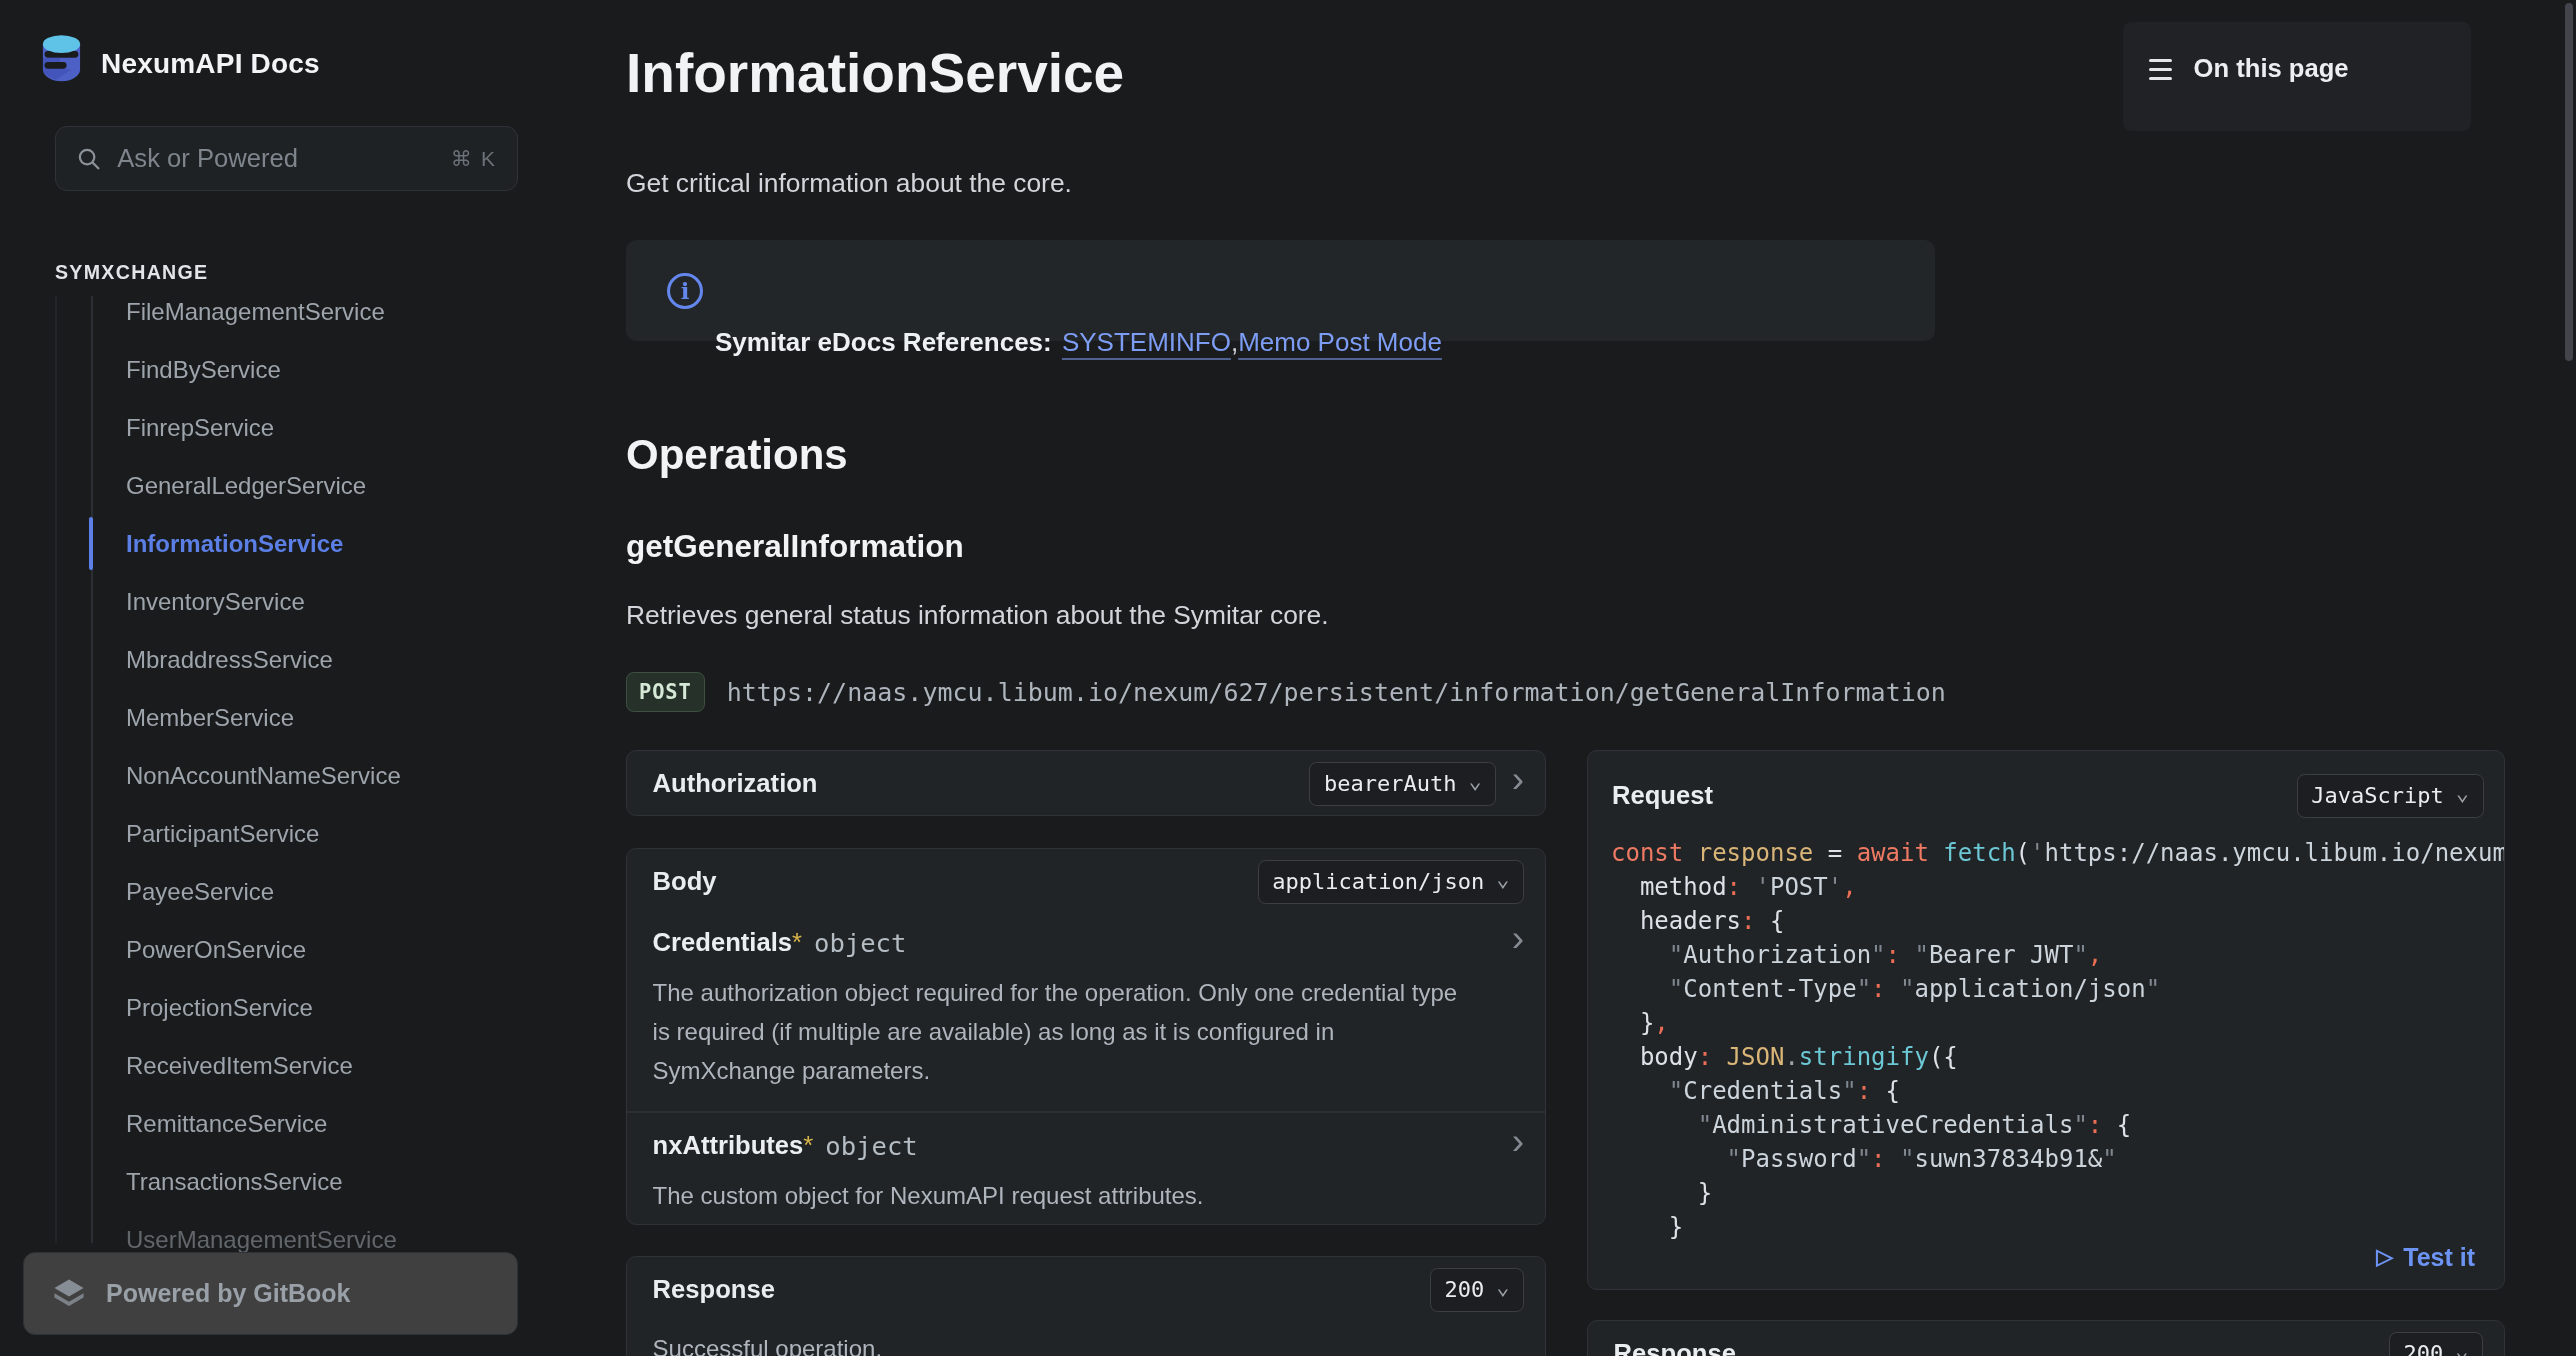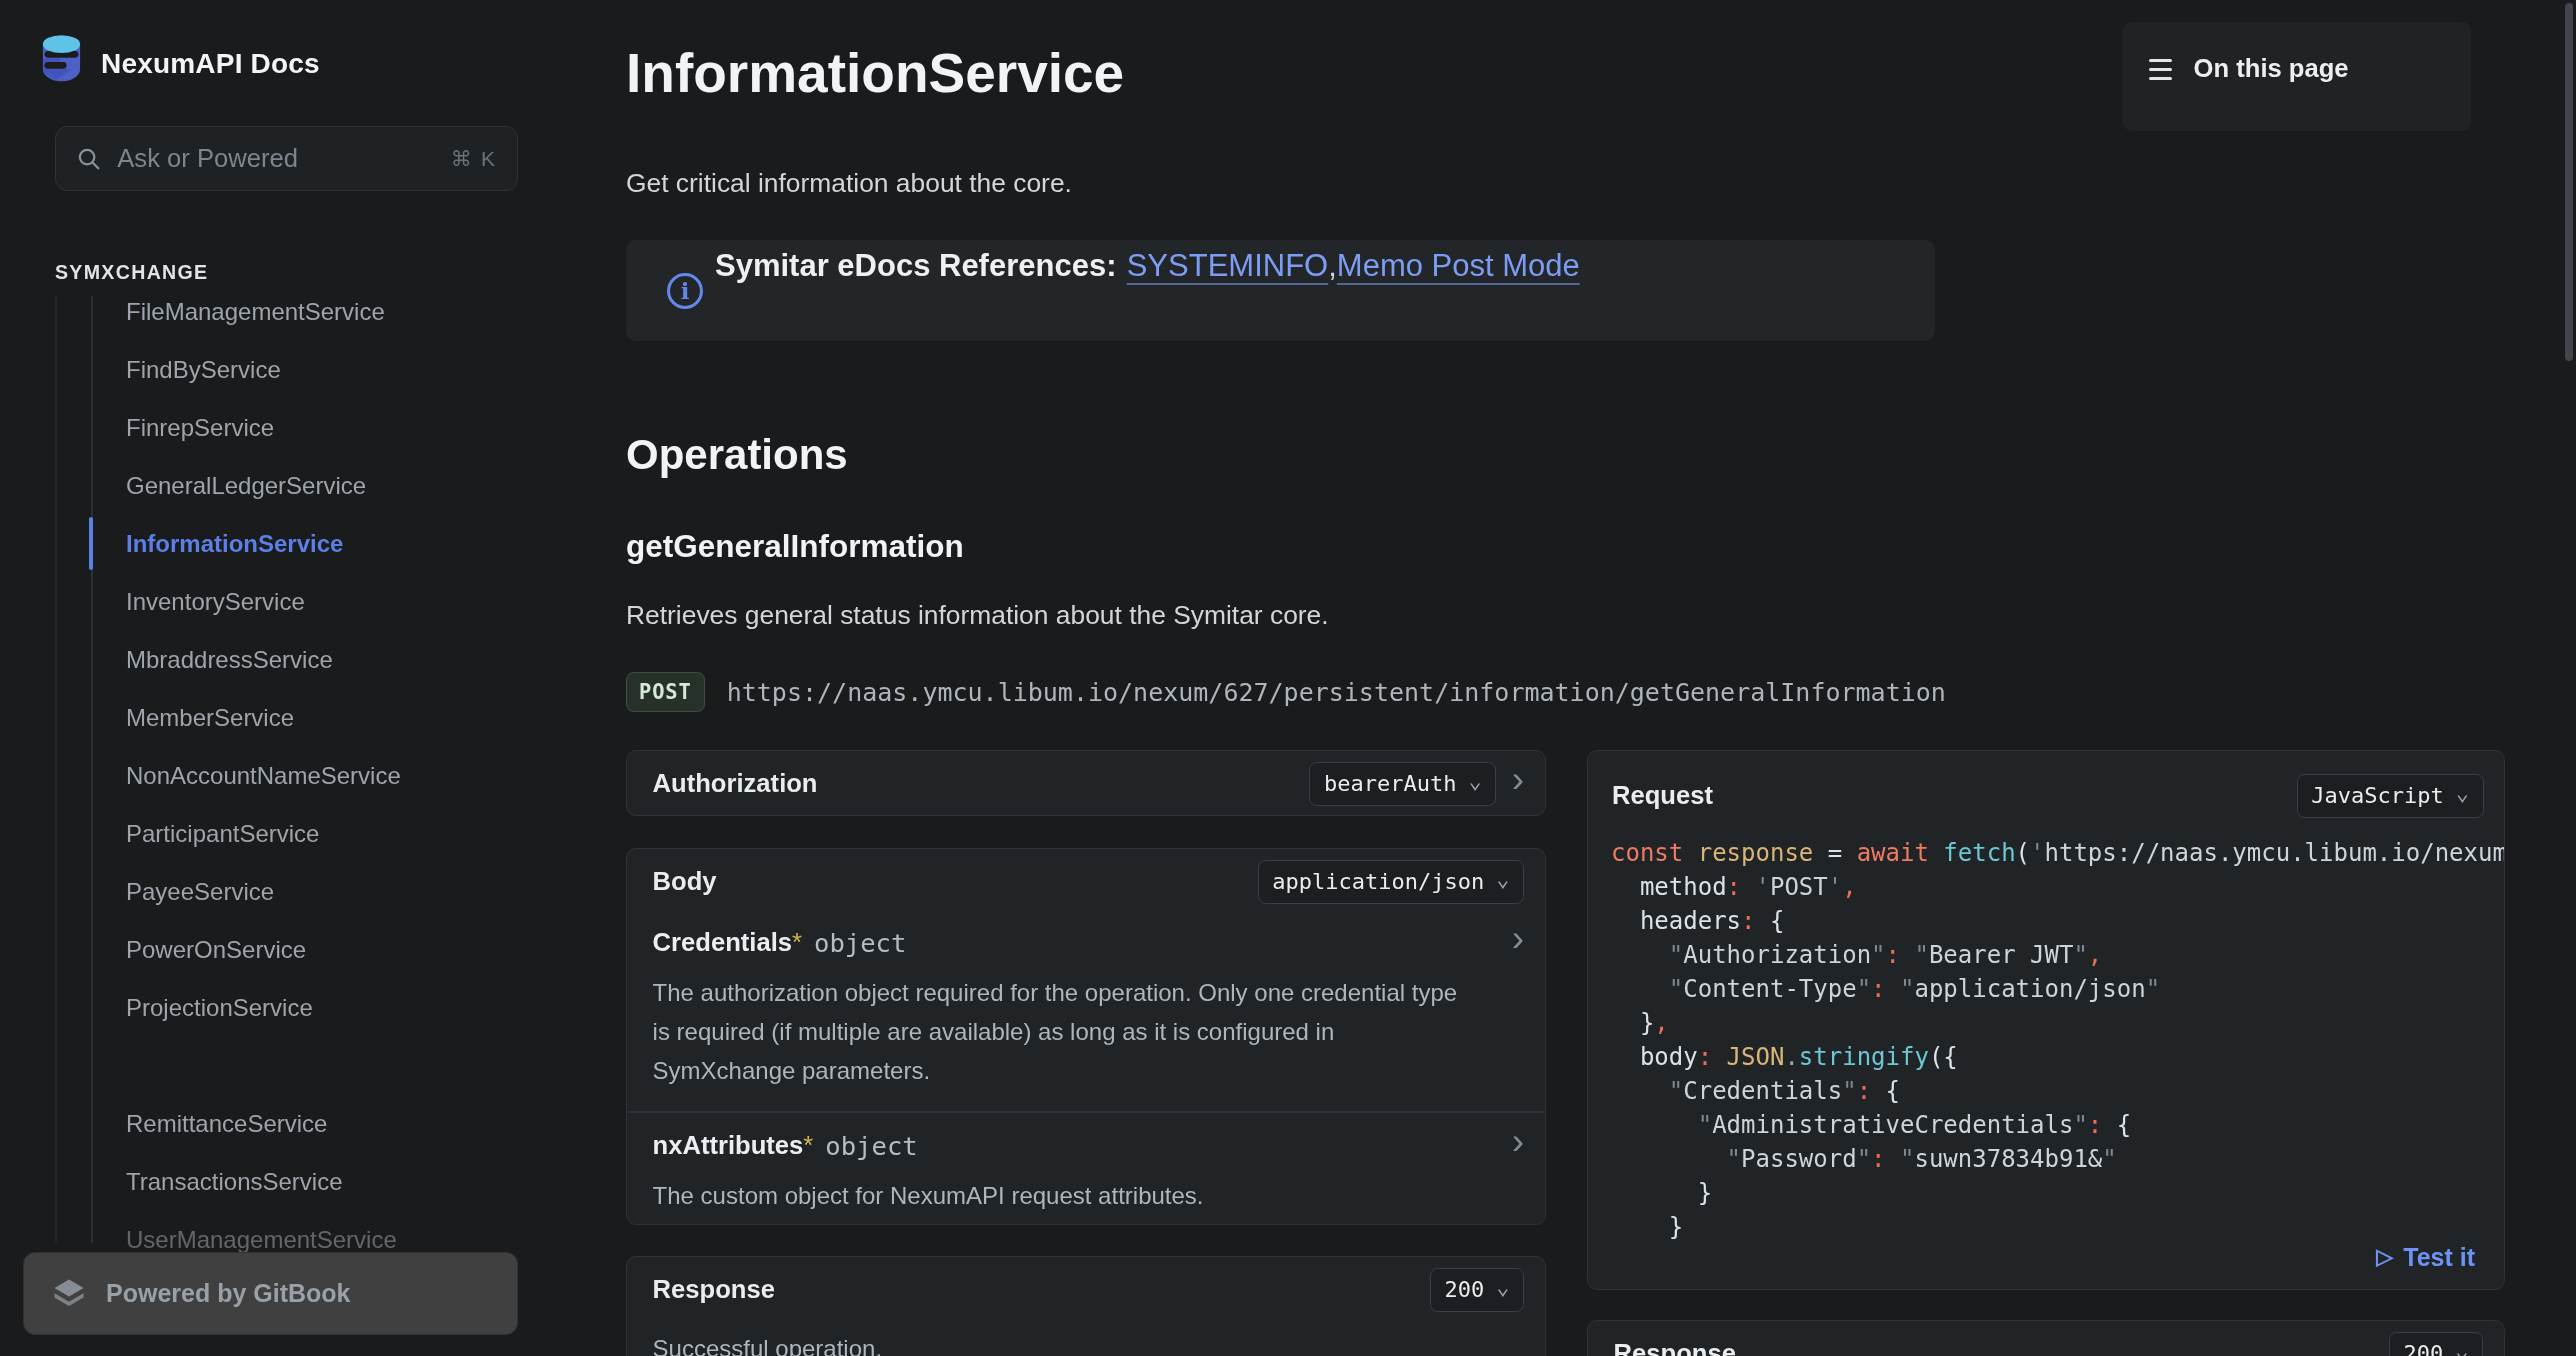--- a/index.html
+++ b/index.html
@@ -37,21 +37,21 @@
   .hamb { width:23px; margin-top:5.1px; }
   .hamb div { height:3px; background:#e4e7ea; margin-bottom:6px; border-radius:1.7px; }
   #toc-card .lbl { font-size:25.6px; font-weight:bold; color:#eceff2; margin-left:22px; }
   #scrollbar { position:absolute; right:2.6px; top:3.4px; width:8.5px; height:358px; background:#42464c; border-radius:4.3px; }
 
   
   .h1 { position:absolute; left:626px; top:41px; font-size:55px; font-weight:bold; color:#f1f3f5; }
   .subtitle { position:absolute; left:626px; top:168px; font-size:26.4px; color:#d2d6da; }
   .callout { position:absolute; left:626px; top:240px; width:1309px; height:101px;
     background:#232628; border-radius:10.2px; }
-  .callout .row { position:absolute; left:89px; top:8px; height:101px; display:flex; align-items:flex-start; font-size:31px; }
+  .callout .row { position:absolute; left:89px; top:17px; height:101px; display:flex; align-items:flex-end; font-size:26px; }
   .callout .lead { font-weight:bold; color:#eef1f3; margin-right:10.2px; }
   .callout a.clink { color:#7d9cf3; text-decoration:underline; text-decoration-color:rgba(125,156,243,.55);
     text-decoration-thickness:2.1px; text-underline-offset:6.8px; cursor:pointer; }
   .callout .sep { color:#d2d6da; }
   .h2 { position:absolute; left:626px; top:431px; font-size:42px; font-weight:bold; color:#f1f3f5; }
   .h3 { position:absolute; left:626px; top:528px; font-size:31.5px; font-weight:bold; color:#f1f3f5; }
   .opdesc { position:absolute; left:626px; top:600px; font-size:26.4px; color:#d2d6da; }
   .endpoint { position:absolute; left:626px; top:668px; height:48px; display:flex; align-items:center; }
   .method-badge { font-family:"DejaVu Sans Mono", monospace; font-size:20.4px; font-weight:bold;
     color:#d5e9d6; background:#263229; border:1.7px solid #3e5140; border-radius:7.7px;
@@ -169,20 +169,23 @@
       </div>
       <div class="side-item" style="top: 863px;">
         <span>PayeeService</span>
       </div>
       <div class="side-item" style="top: 921px;">
         <span>PowerOnService</span>
       </div>
       <div class="side-item" style="top: 979px;">
         <span>ProjectionService</span>
       </div>
+      <div class="side-item" style="top: 1037px;">
+        <span>ReceivedItemService</span>
+      </div>
       <div class="side-item" style="top: 1095px;">
         <span>RemittanceService</span>
       </div>
       <div class="side-item" style="top: 1153px;">
         <span>TransactionsService</span>
       </div>
       <div class="side-item dimmed" style="top: 1211px;">
         <span>UserManagementService</span>
       </div>
     </div>

